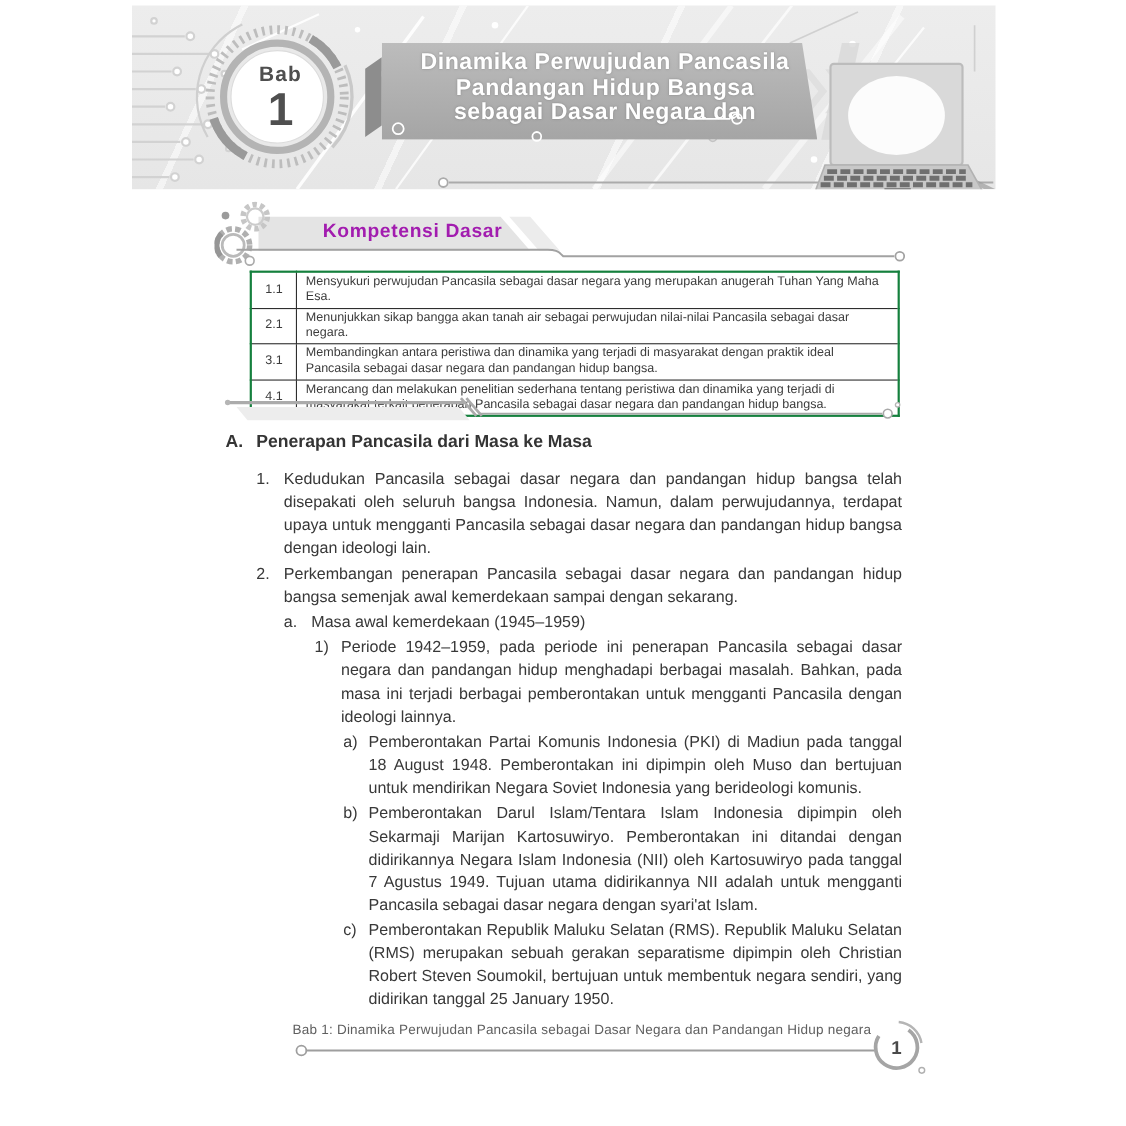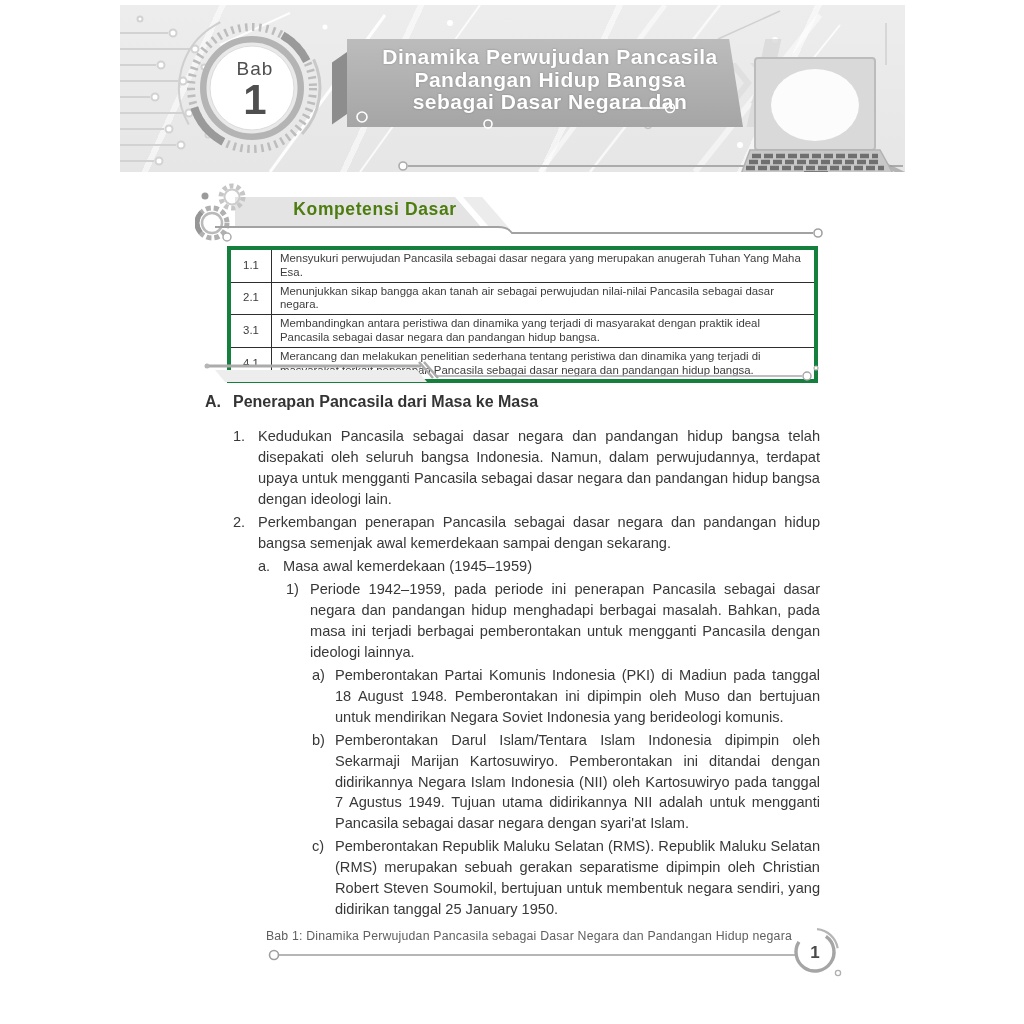--- a/index.html
+++ b/index.html
@@ -10,42 +10,42 @@
   .chapter-header{position:absolute;left:120px;top:5px;width:785px;height:167px;
      background:
        repeating-linear-gradient(115deg, rgba(255,255,255,0) 0 90px, rgba(255,255,255,.55) 90px 96px, rgba(255,255,255,0) 96px 180px),
        linear-gradient(#ededed,#e6e6e6);
      overflow:hidden;}
   .hdr-svg{position:absolute;left:0;top:0;}
 
   .bab-badge{position:absolute;left:55px;top:8px;width:160px;height:152px;}
   .bab-badge .labels{position:absolute;left:0;top:0;width:100%;height:100%;
       display:flex;flex-direction:column;align-items:center;justify-content:center;}
-  .bab-label{font-weight:normal;font-size:19px;letter-spacing:1px;color:#4f4f4f;line-height:20px;}
+  .bab-label{font-weight:bold;font-size:19px;letter-spacing:1px;color:#4f4f4f;line-height:20px;}
   .bab-number{font-weight:bold;font-size:42px;color:#4f4f4f;line-height:40px;margin-top:1px;}
 
   .title-banner-edge{position:absolute;left:212px;top:47px;width:15px;height:62px;
       background:#8d8d8d;transform:skewY(-35deg);transform-origin:right top;}
   .title-banner{position:absolute;left:227px;top:34px;width:396px;height:88px;
       background:linear-gradient(#bcbcbc,#a5a5a5);
       clip-path:polygon(0 0,96.5% 0,100% 100%,0 100%);}
   .title-banner-stripe{position:absolute;left:636px;top:34px;width:16px;height:88px;
       background:#d8d8d8;transform:skewX(-12deg);opacity:.8;}
   .title-text{position:absolute;left:237px;top:41px;width:386px;text-align:center;
       color:#ffffff;font-weight:bold;font-size:21px;line-height:22.5px;letter-spacing:.5px;
       text-shadow:0 0 2px rgba(90,90,90,.55);}
 
   
   .kd-banner-svg{position:absolute;left:230px;top:196px;}
   .kd-heading{position:absolute;left:250px;top:199px;width:250px;text-align:center;
-      font-weight:bold;font-size:17.5px;letter-spacing:.6px;color:#4d7c0f;}
+      font-weight:bold;font-size:17.5px;letter-spacing:.6px;color:#a21caf;}
   .kd-deco{position:absolute;left:195px;top:183px;}
 
   table.kd-table{position:absolute;left:227px;top:246px;width:591px;border-collapse:collapse;
-      background:#fff;border:4px solid #15803d;}
+      background:#fff;border:2px solid #15803d;}
   table.kd-table td{border:1.4px solid #2e2e2e;font-size:11.4px;line-height:13.8px;
       color:#3c3c3c;padding:2px 8px;vertical-align:middle;}
   table.kd-table td.code{width:36px;text-align:center;padding:2px 2px;}
 
   .divider-svg{position:absolute;left:195px;top:358px;}
 
   
   .page-body{position:absolute;left:205px;top:392px;width:615px;font-size:14.6px;line-height:20.9px;}
   .sec-head{display:flex;font-weight:bold;font-size:16px;line-height:20px;color:#343434;margin-bottom:14px;}
   .sec-head .num{flex:0 0 28px;}

